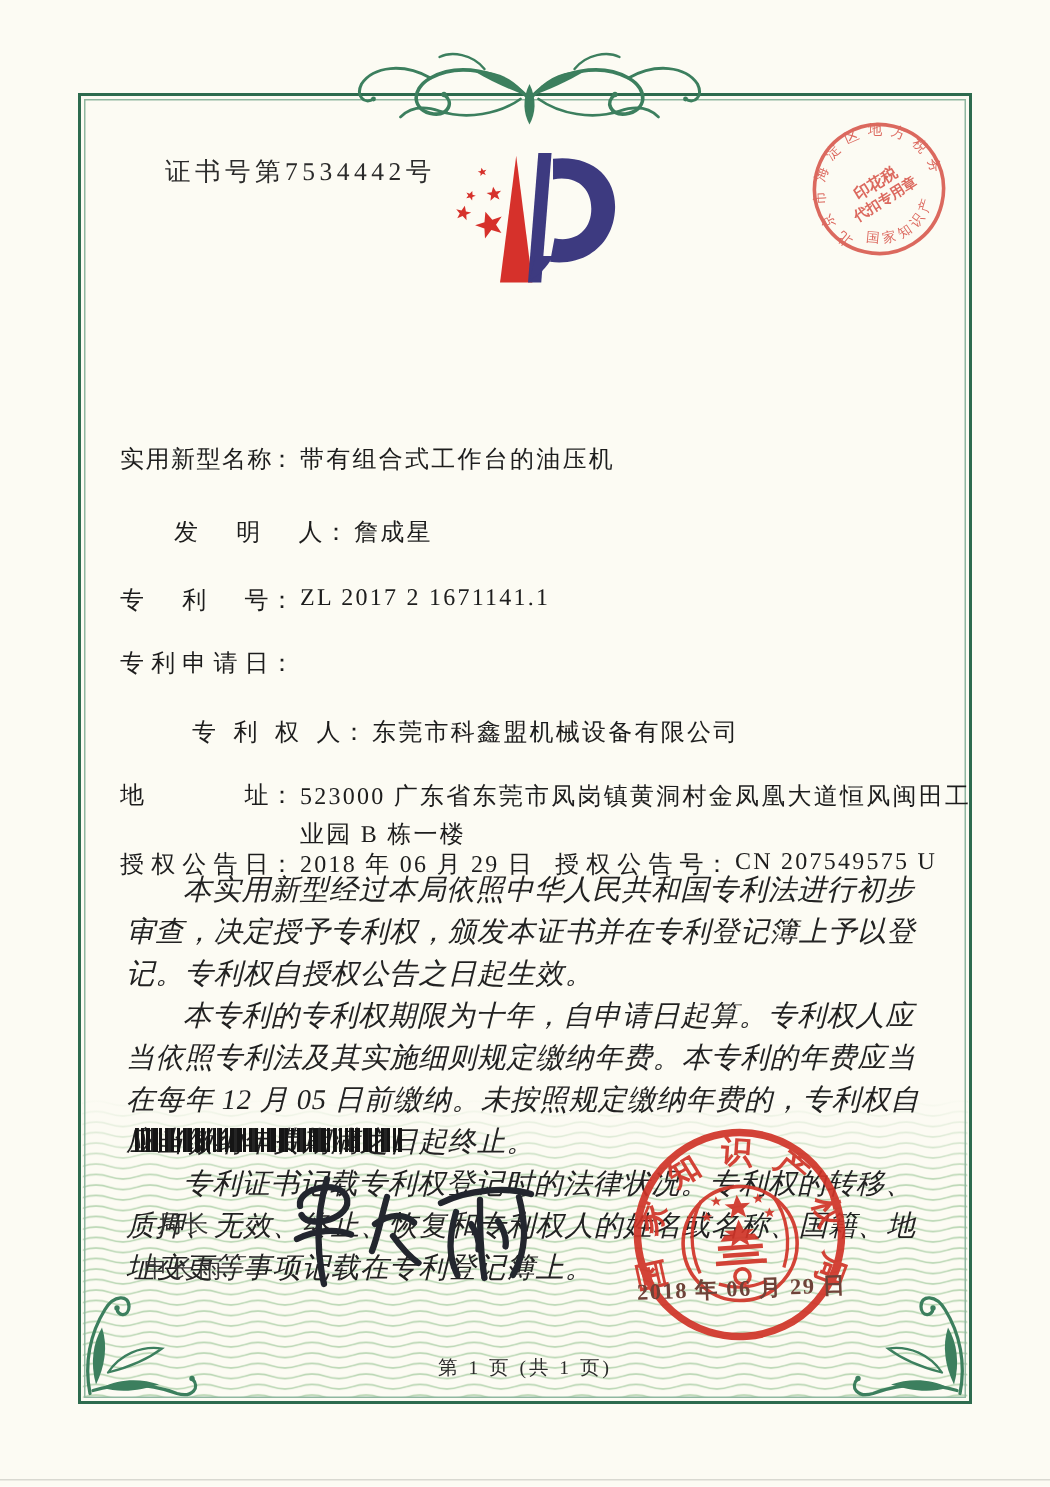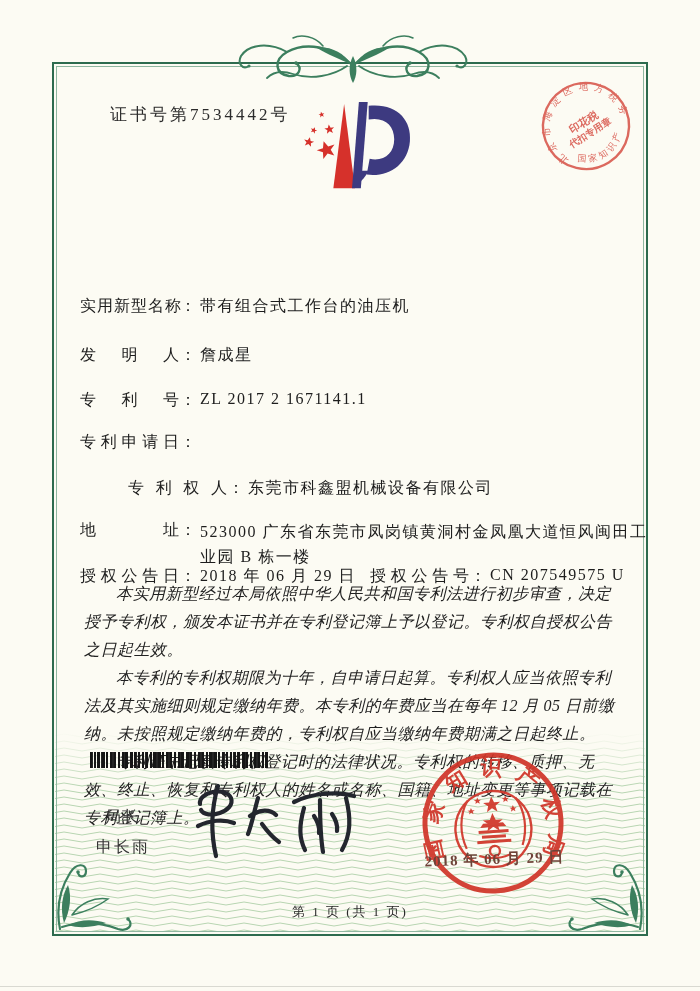--- a/index.html
+++ b/index.html
@@ -32,27 +32,27 @@
   .logo{ position:absolute; left:288px; top:98px; }
   .tax-stamp{ position:absolute; left:536px; top:76px; opacity:.8; }
   
   .frow{ position:absolute; left:80px; display:flex; align-items:flex-start;
     font-size:16px; letter-spacing:1px; }
   .flabel{ display:inline-block; width:100px; text-align:justify; text-align-last:justify;
     white-space:nowrap; }
   .fcolon{ display:inline-block; width:16px; }
   .fvalue{ display:inline-block; margin-left:4px; letter-spacing:1.5px; }
   .fvalue-wrap{ width:450px; line-height:1.55; }
-  .row-name{top:296px;} .row-inventor{top:345px;} .row-patno{top:390px;}
+  .row-name{top:296px;} .row-inventor{top:345px;margin-left:36px;} .row-patno{top:390px;}
   .row-filing{top:432px;font-family:Liberation Mono, monospace;} .row-patentee{top:478px;margin-left:48px;} .row-address{top:520px;}
   .row-grant{top:566px;} .row-grantno{top:566px; left:370px;}
   
   .body-text{
     position:absolute; left:84px; top:580px; width:532px;
-    font-size:16px; line-height:28px; font-style:italic; color:#222;
+    font-size:19px; line-height:28px; font-style:italic; color:#222;
   }
   .body-text p{ margin:0; text-indent:2em; letter-spacing:.5px; }
   
   .barcode{
     position:absolute; left:90px; top:752px; width:178px; height:16px;
     background:
       repeating-linear-gradient(90deg,#151515 0 2px,transparent 2px 4px),
       repeating-linear-gradient(90deg,#151515 0 1px,transparent 1px 7px),
       repeating-linear-gradient(90deg,#252525 0 3px,transparent 3px 11px);
   }

